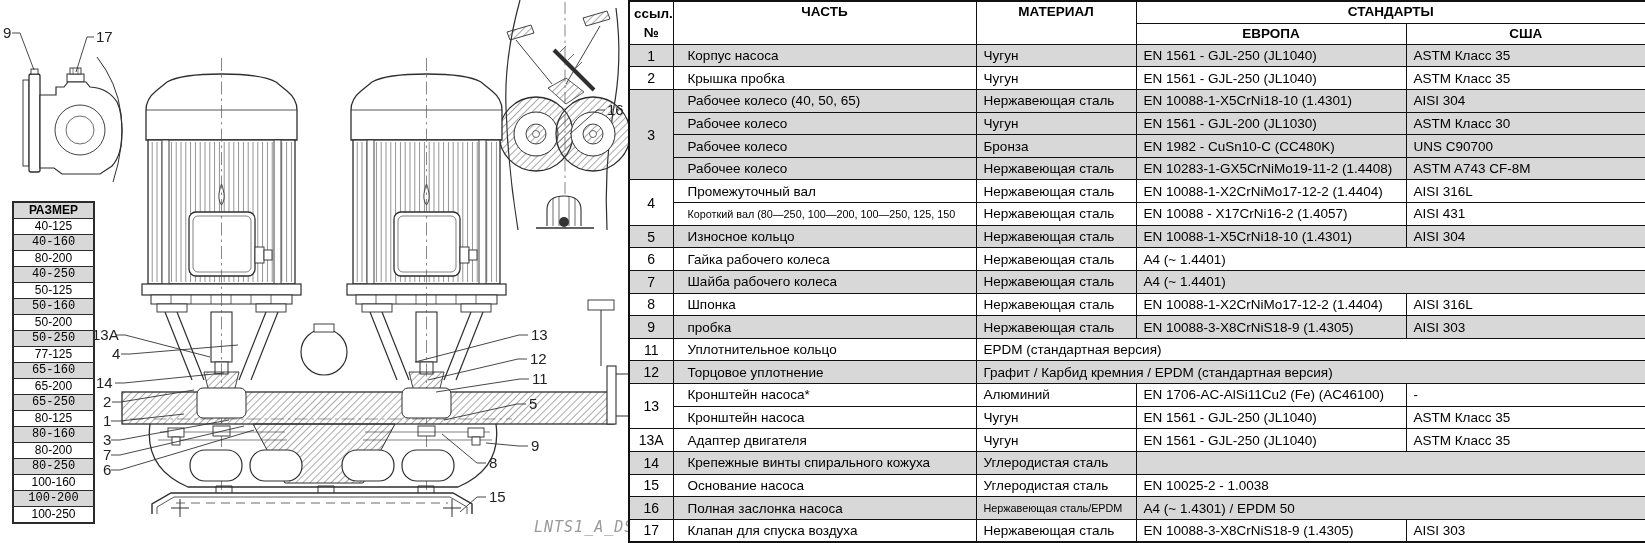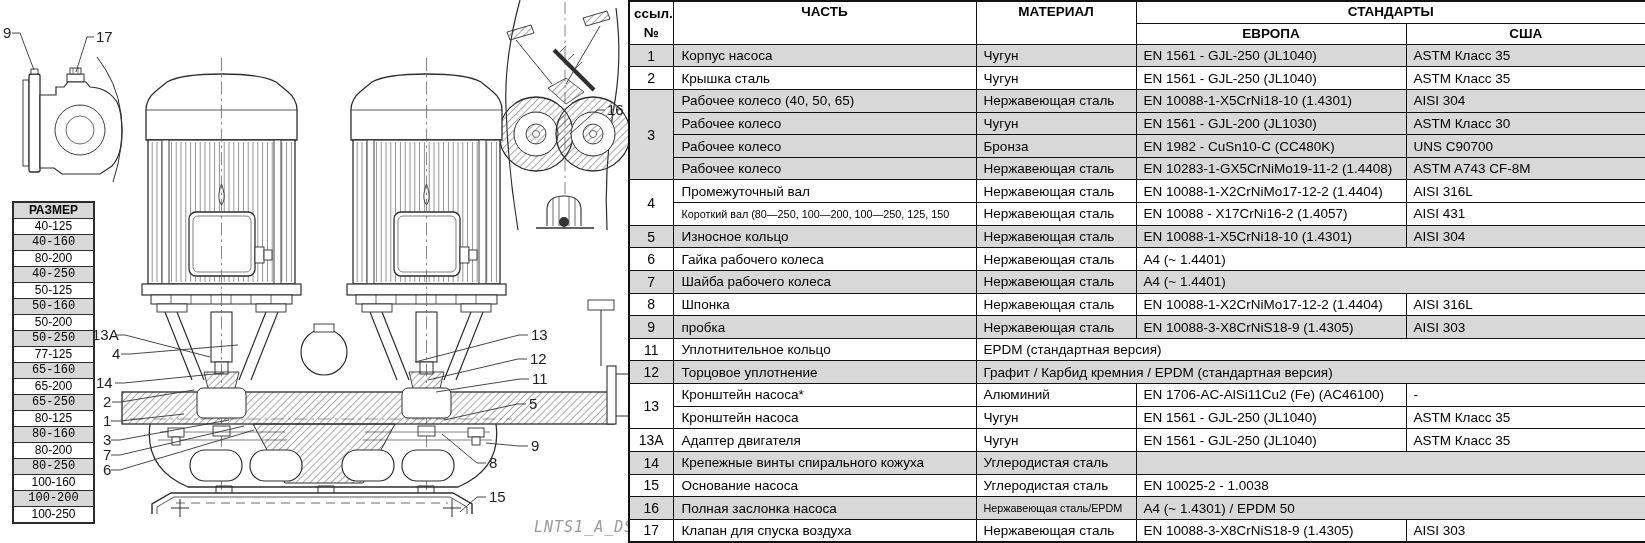--- a/index.html
+++ b/index.html
@@ -22,21 +22,21 @@
   
   table.parts{position:absolute;left:628px;top:0;width:1017px;height:543px;border-collapse:collapse;
               table-layout:fixed;border:2px solid #111;}
   table.parts th,table.parts td{border:1px solid #111;padding:0 4px;white-space:nowrap;overflow:hidden;
               vertical-align:middle;font-size:13.5px;background:#fff;}
   table.parts th{font-weight:bold;text-align:center;padding-top:2px;vertical-align:top;}
   table.parts tr.hdr2 th{vertical-align:middle;padding-top:0;margin-top:36px;}
   table.parts col.c-ref{width:44px;} table.parts col.c-part{width:303px;}
   table.parts col.c-mat{width:160px;} table.parts col.c-eu{width:270px;} table.parts col.c-us{width:240px;}
   table.parts td.ref{text-align:center;font-size:14px;}
-  table.parts td.part{padding-left:8px;}
+  table.parts td.part{padding-left:14px;}
   table.parts td.mat,table.parts td.eu,table.parts td.us{padding-left:7px;margin-left:40px;}
   table.parts tr.dr{height:22px;}
   table.parts tr.g td{background:#d8d8d8;}
   .sm{font-size:10.8px !important;}
   .ref-hdr div{line-height:19px;}
 </style>
 </head>
 <body>
 
 <div class="stage">
@@ -283,21 +283,21 @@
 
     <tr class="dr g">
       <td class="ref">1</td>
       <td class="part">Корпус насоса</td>
       <td class="mat">Чугун</td>
       <td class="eu">EN 1561 - GJL-250 (JL1040)</td>
       <td class="us">ASTM Класс 35</td>
     </tr>
     <tr class="dr">
       <td class="ref">2</td>
-      <td class="part">Крышка сталь</td>
+      <td class="part">Крышка пробка</td>
       <td class="mat">Чугун</td>
       <td class="eu">EN 1561 - GJL-250 (JL1040)</td>
       <td class="us">ASTM Класс 35</td>
     </tr>
     <tr class="dr g">
       <td class="ref" rowspan="4">3</td>
       <td class="part">Рабочее колесо (40, 50, 65)</td>
       <td class="mat">Нержавеющая сталь</td>
       <td class="eu">EN 10088-1-X5CrNi18-10 (1.4301)</td>
       <td class="us">AISI 304</td>

